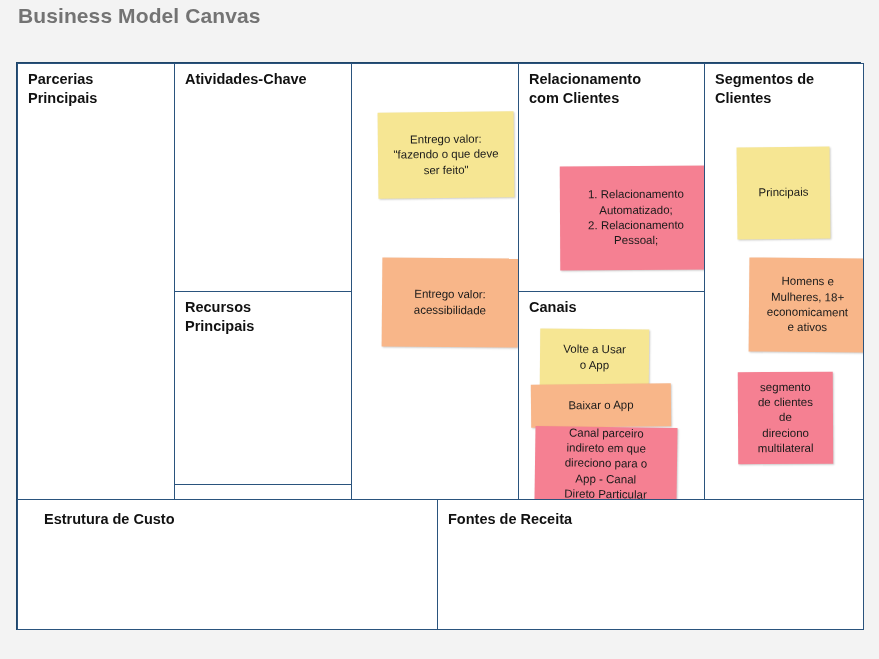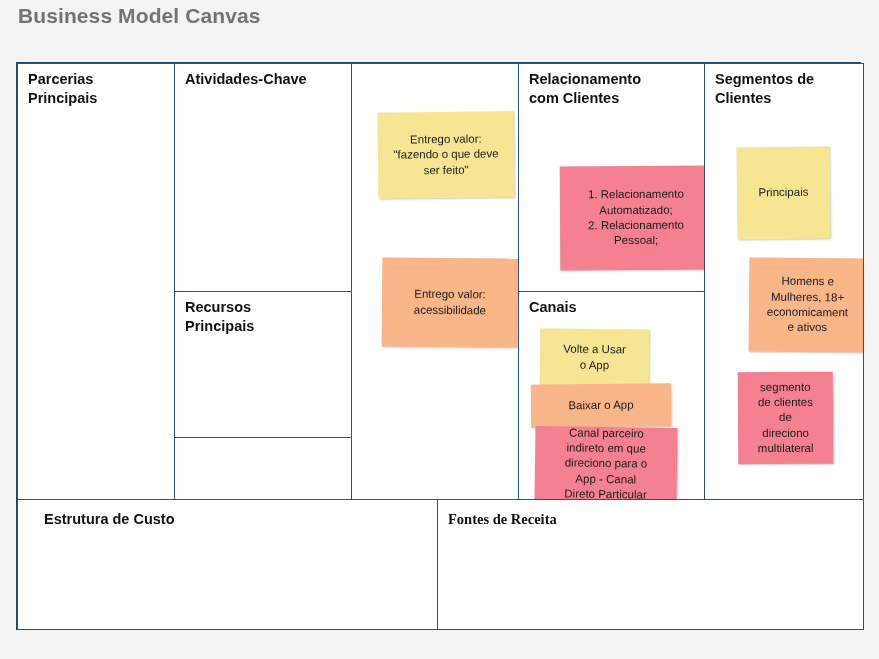--- a/index.html
+++ b/index.html
@@ -115,21 +115,21 @@
 
     <div class="cell" style="left:-1px; top:-1px; width:158px; height:437px;">
       <div class="cell-title">Parcerias
 Principais</div>
     </div>
 
     <div class="cell" style="left:156px; top:-1px; width:178px; height:229px;padding-left:10px;">
       <div class="cell-title">Atividades-Chave</div>
     </div>
 
-    <div class="cell" style="left:156px; top:227px; width:178px; height:147px;">
+    <div class="cell" style="left:156px; top:227px; width:178px; height:194px;">
       <div class="cell-title">Recursos
 Principais</div>
     </div>
 
     <div class="cell" style="left:333px; top:-1px; width:168px; height:437px;">
 
       <div class="note yellow tilt-a" style="left:26px; top:48px; width:136px; height:86px;">Entrego valor:
 "fazendo o que deve
 ser feito"</div>
 
@@ -177,21 +177,21 @@
 de clientes
 de
 direciono
 multilateral</div>
     </div>
 
     <div class="cell" style="left:-1px; top:435px; width:421px; height:131px;">
       <div class="cell-title" style="top:10px;margin-left:16px;">Estrutura de Custo</div>
     </div>
 
-    <div class="cell" style="left:419px; top:435px; width:427px; height:131px;font-family:Liberation Serif, serif;">
+    <div class="cell" style="left:419px; top:435px; width:427px; height:131px;">
       <div class="cell-title" style="top:10px;">Fontes de Receita</div>
     </div>
 
   </div>
 
   <div class="footer-url">
     www.<b>alura</b>.com.br
   </div>
 
 </div>

